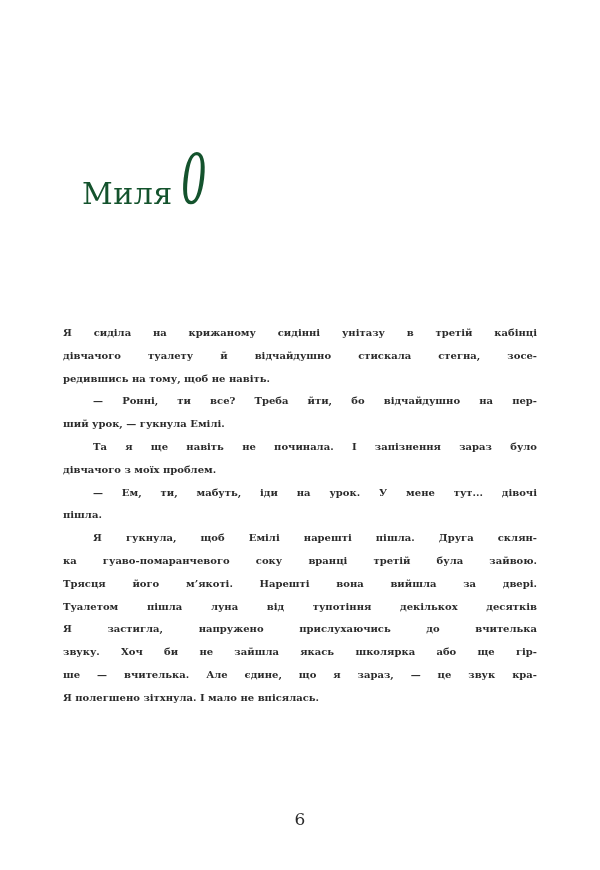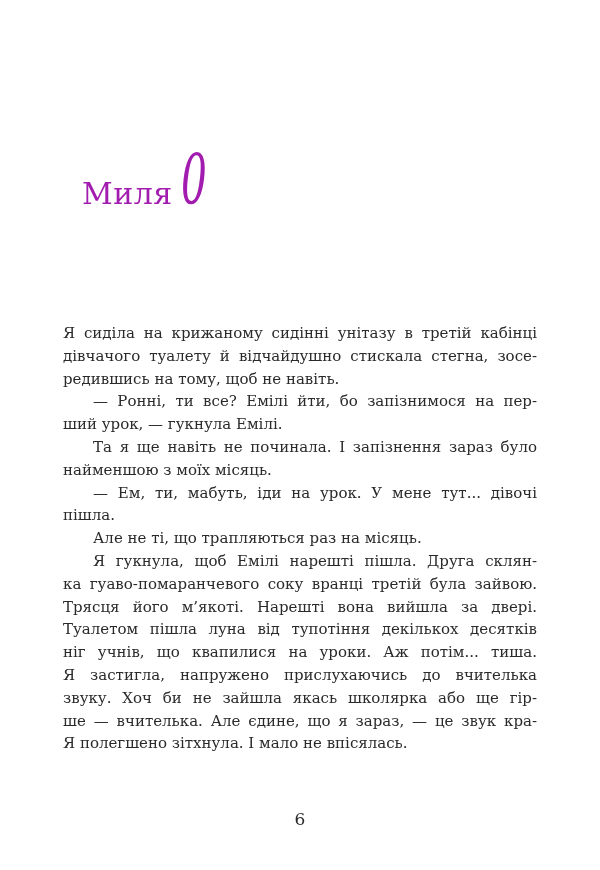--- a/index.html
+++ b/index.html
@@ -17,42 +17,43 @@
     overflow: hidden;
   }
   .chapter-title {
     position: absolute;
     left: 82px;
     top: 139px;
     margin: 0;
     font-weight: normal;
     line-height: normal;
     white-space: nowrap;
-    color: #a21caf;
+    color: #14532d;
   }
   .title-word {
     font-size: 30px;
     letter-spacing: 0.5px;
   }
   .title-number {
     display: inline-block;
     font-size: 70px;
     font-style: italic;
     margin-left: 8px;
     transform: scaleX(0.58);
     transform-origin: left center;
   }
   .body-text {
     position: absolute;
     left: 63px;
     top: 322px;
     width: 474px;
-    font-size: 15px;
+    font-size: 10px;
     line-height: 22.8px;
     color: #2a2a2a;
+    font-weight: bold;
   }
   .text-line {
     text-align: justify;
     text-align-last: justify;
     white-space: normal;
   }
   .text-line.no-fill {
     text-align-last: left;
   }
   .text-line.indent {
@@ -74,32 +75,30 @@
 <div class="page" style="background: rgb(255, 255, 255);">
 
   <h1 class="chapter-title">
     <span class="title-word">Миля</span><span class="title-number">0</span>
   </h1>
 
   <div class="body-text" id="body-text" style="color: rgb(42, 42, 42);">
       <div class="text-line">Я сиділа на крижаному сидінні унітазу в третій кабінці</div>
       <div class="text-line">дівчачого туалету й відчайдушно стискала стегна, зосе-</div>
       <div class="text-line no-fill">редившись на тому, щоб не навіть.</div>
-      <div class="text-line indent">— Ронні, ти все? Емілі йти, бо запізнимося на пер-</div>
+      <div class="text-line indent">— Ронні, ти все? Треба йти, бо відчайдушно на пер-</div>
       <div class="text-line no-fill">ший урок, — гукнула Емілі.</div>
       <div class="text-line indent">Та я ще навіть не починала. І запізнення зараз було</div>
-      <div class="text-line no-fill">найменшою з моїх місяць.</div>
+      <div class="text-line no-fill">дівчачого з моїх проблем.</div>
       <div class="text-line indent">— Ем, ти, мабуть, іди на урок. У мене тут... дівочі</div>
       <div class="text-line no-fill">пішла.</div>
-      <div class="text-line indent no-fill">Але не ті, що трапляються раз на місяць.</div>
       <div class="text-line indent">Я гукнула, щоб Емілі нарешті пішла. Друга склян-</div>
       <div class="text-line">ка гуаво-помаранчевого соку вранці третій була зайвою.</div>
       <div class="text-line">Трясця його м’якоті. Нарешті вона вийшла за двері.</div>
       <div class="text-line">Туалетом пішла луна від тупотіння декількох десятків</div>
-      <div class="text-line">ніг учнів, що квапилися на уроки. Аж потім... тиша.</div>
       <div class="text-line">Я застигла, напружено прислухаючись до вчителька</div>
       <div class="text-line">звуку. Хоч би не зайшла якась школярка або ще гір-</div>
       <div class="text-line">ше — вчителька. Але єдине, що я зараз, — це звук кра-</div>
       <div class="text-line no-fill">Я полегшено зітхнула. І мало не впісялась.</div>
     </div>
 
   <div class="page-number">6</div>
 
 </div>
 

